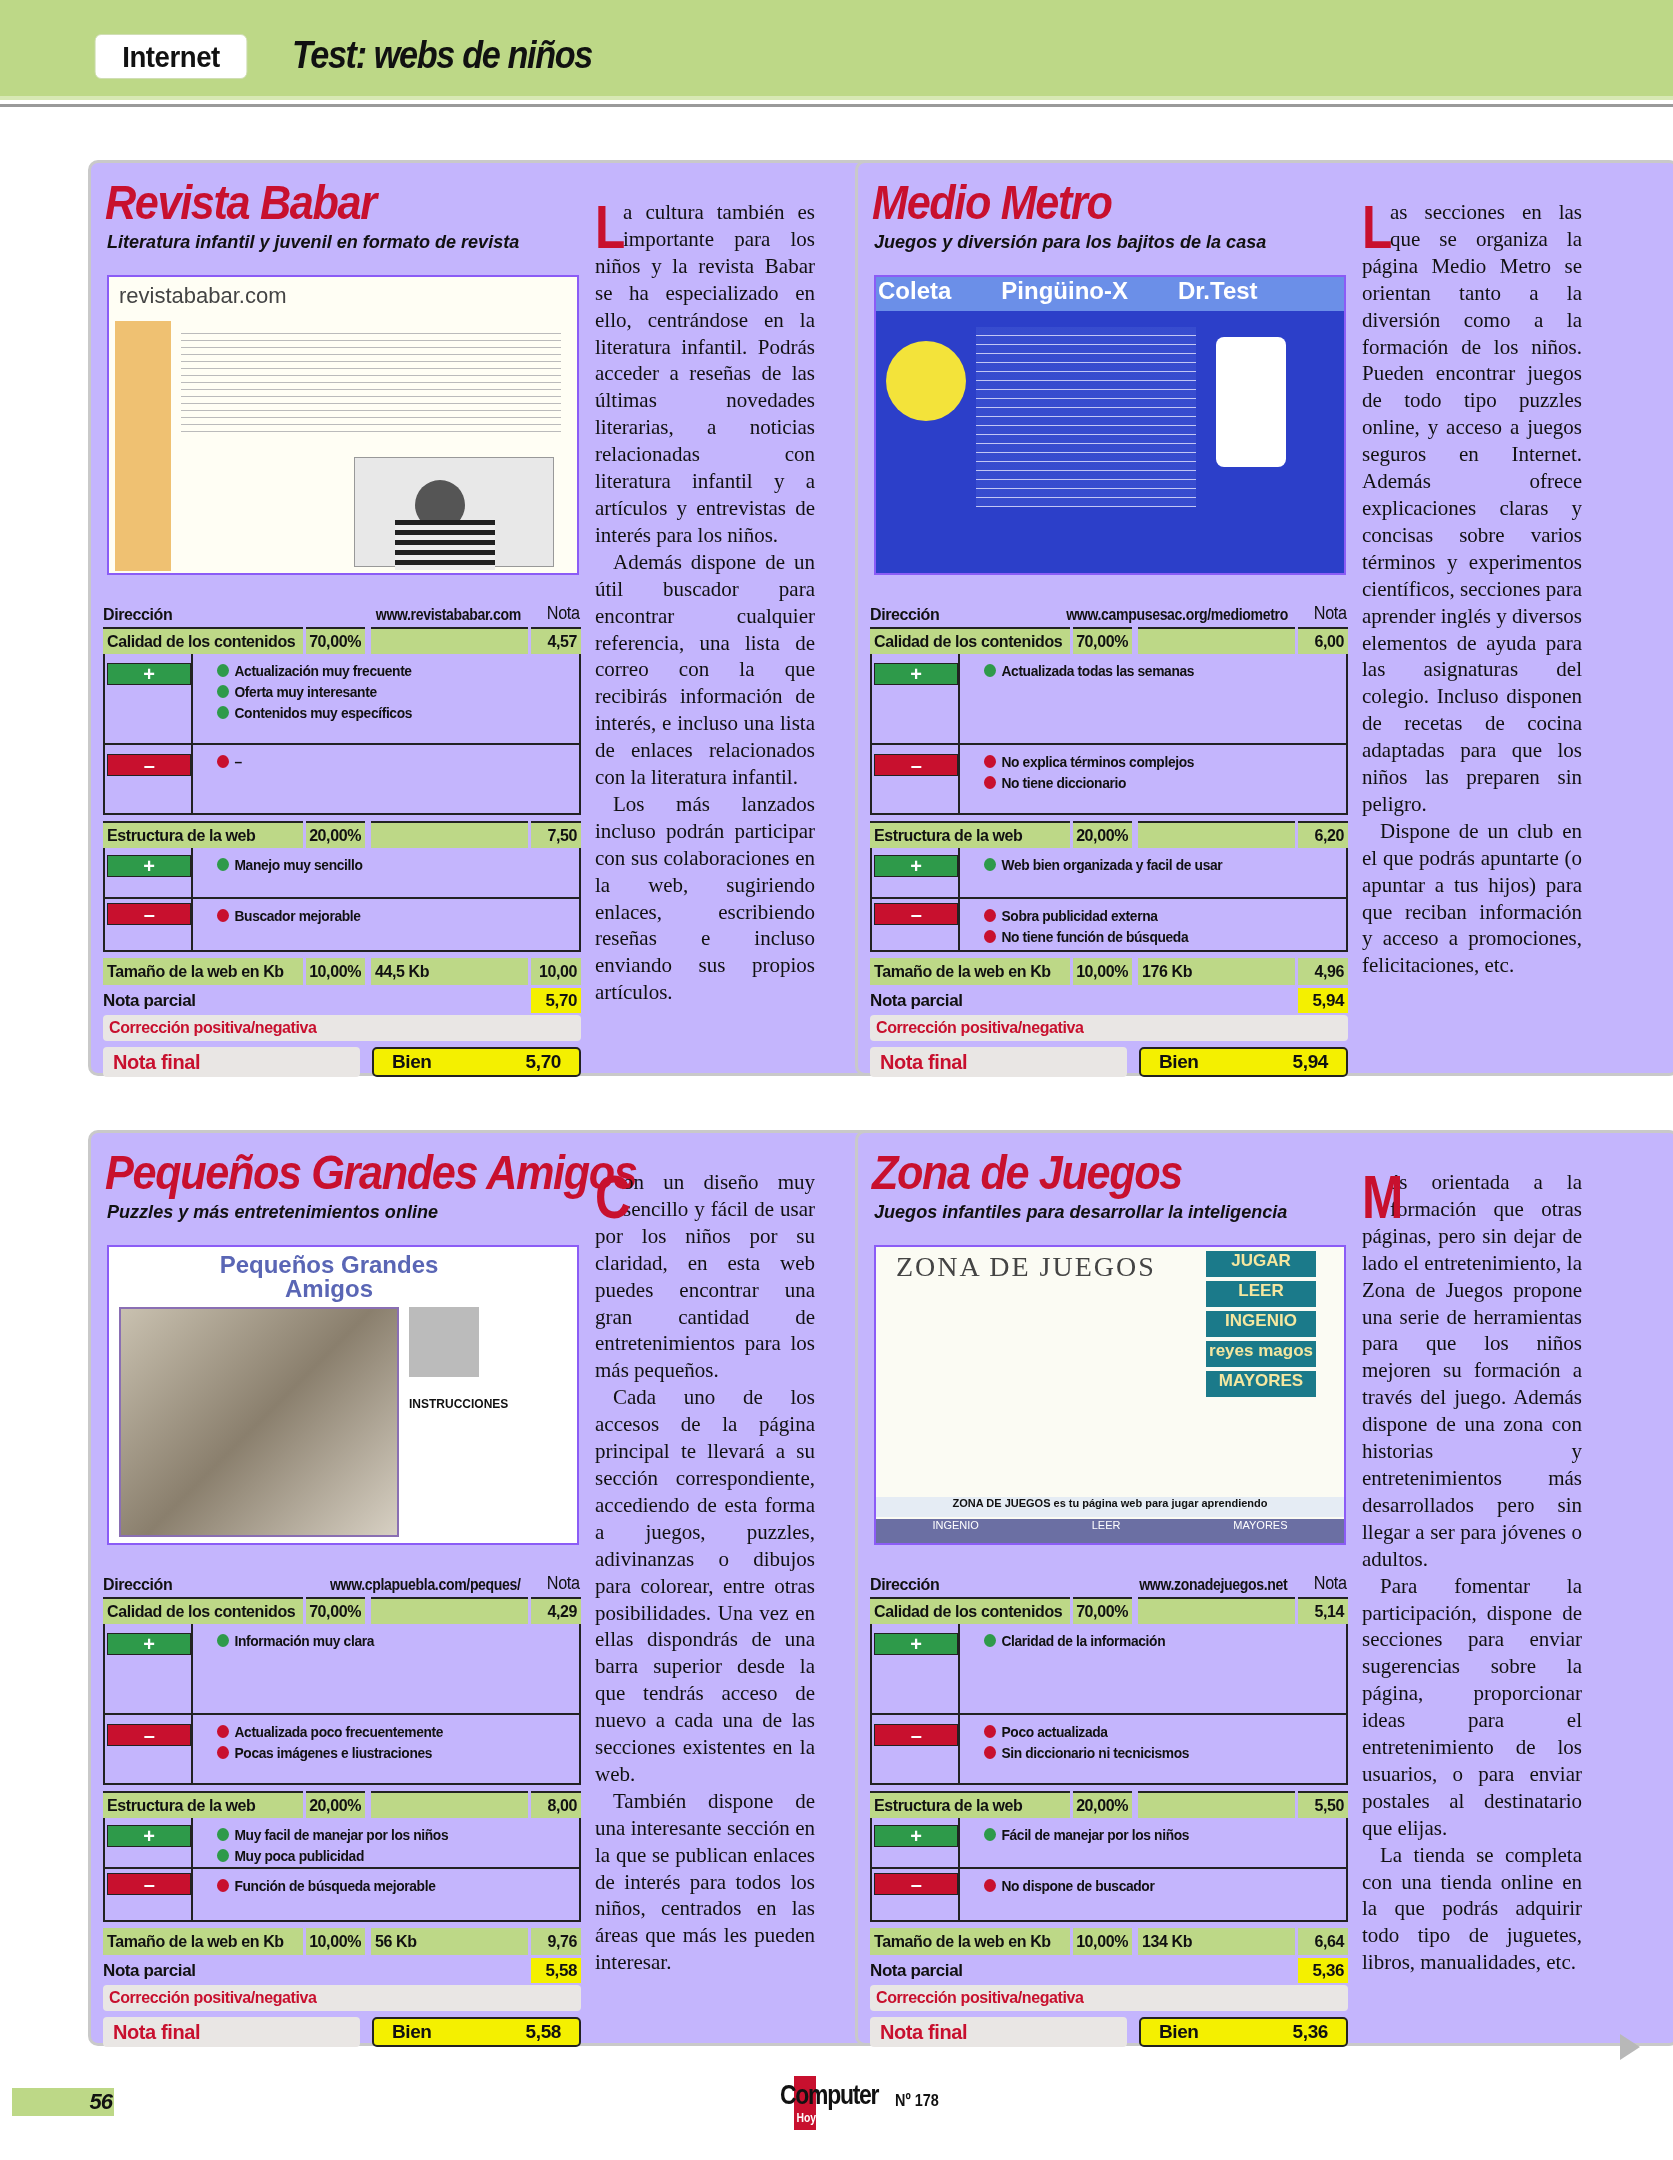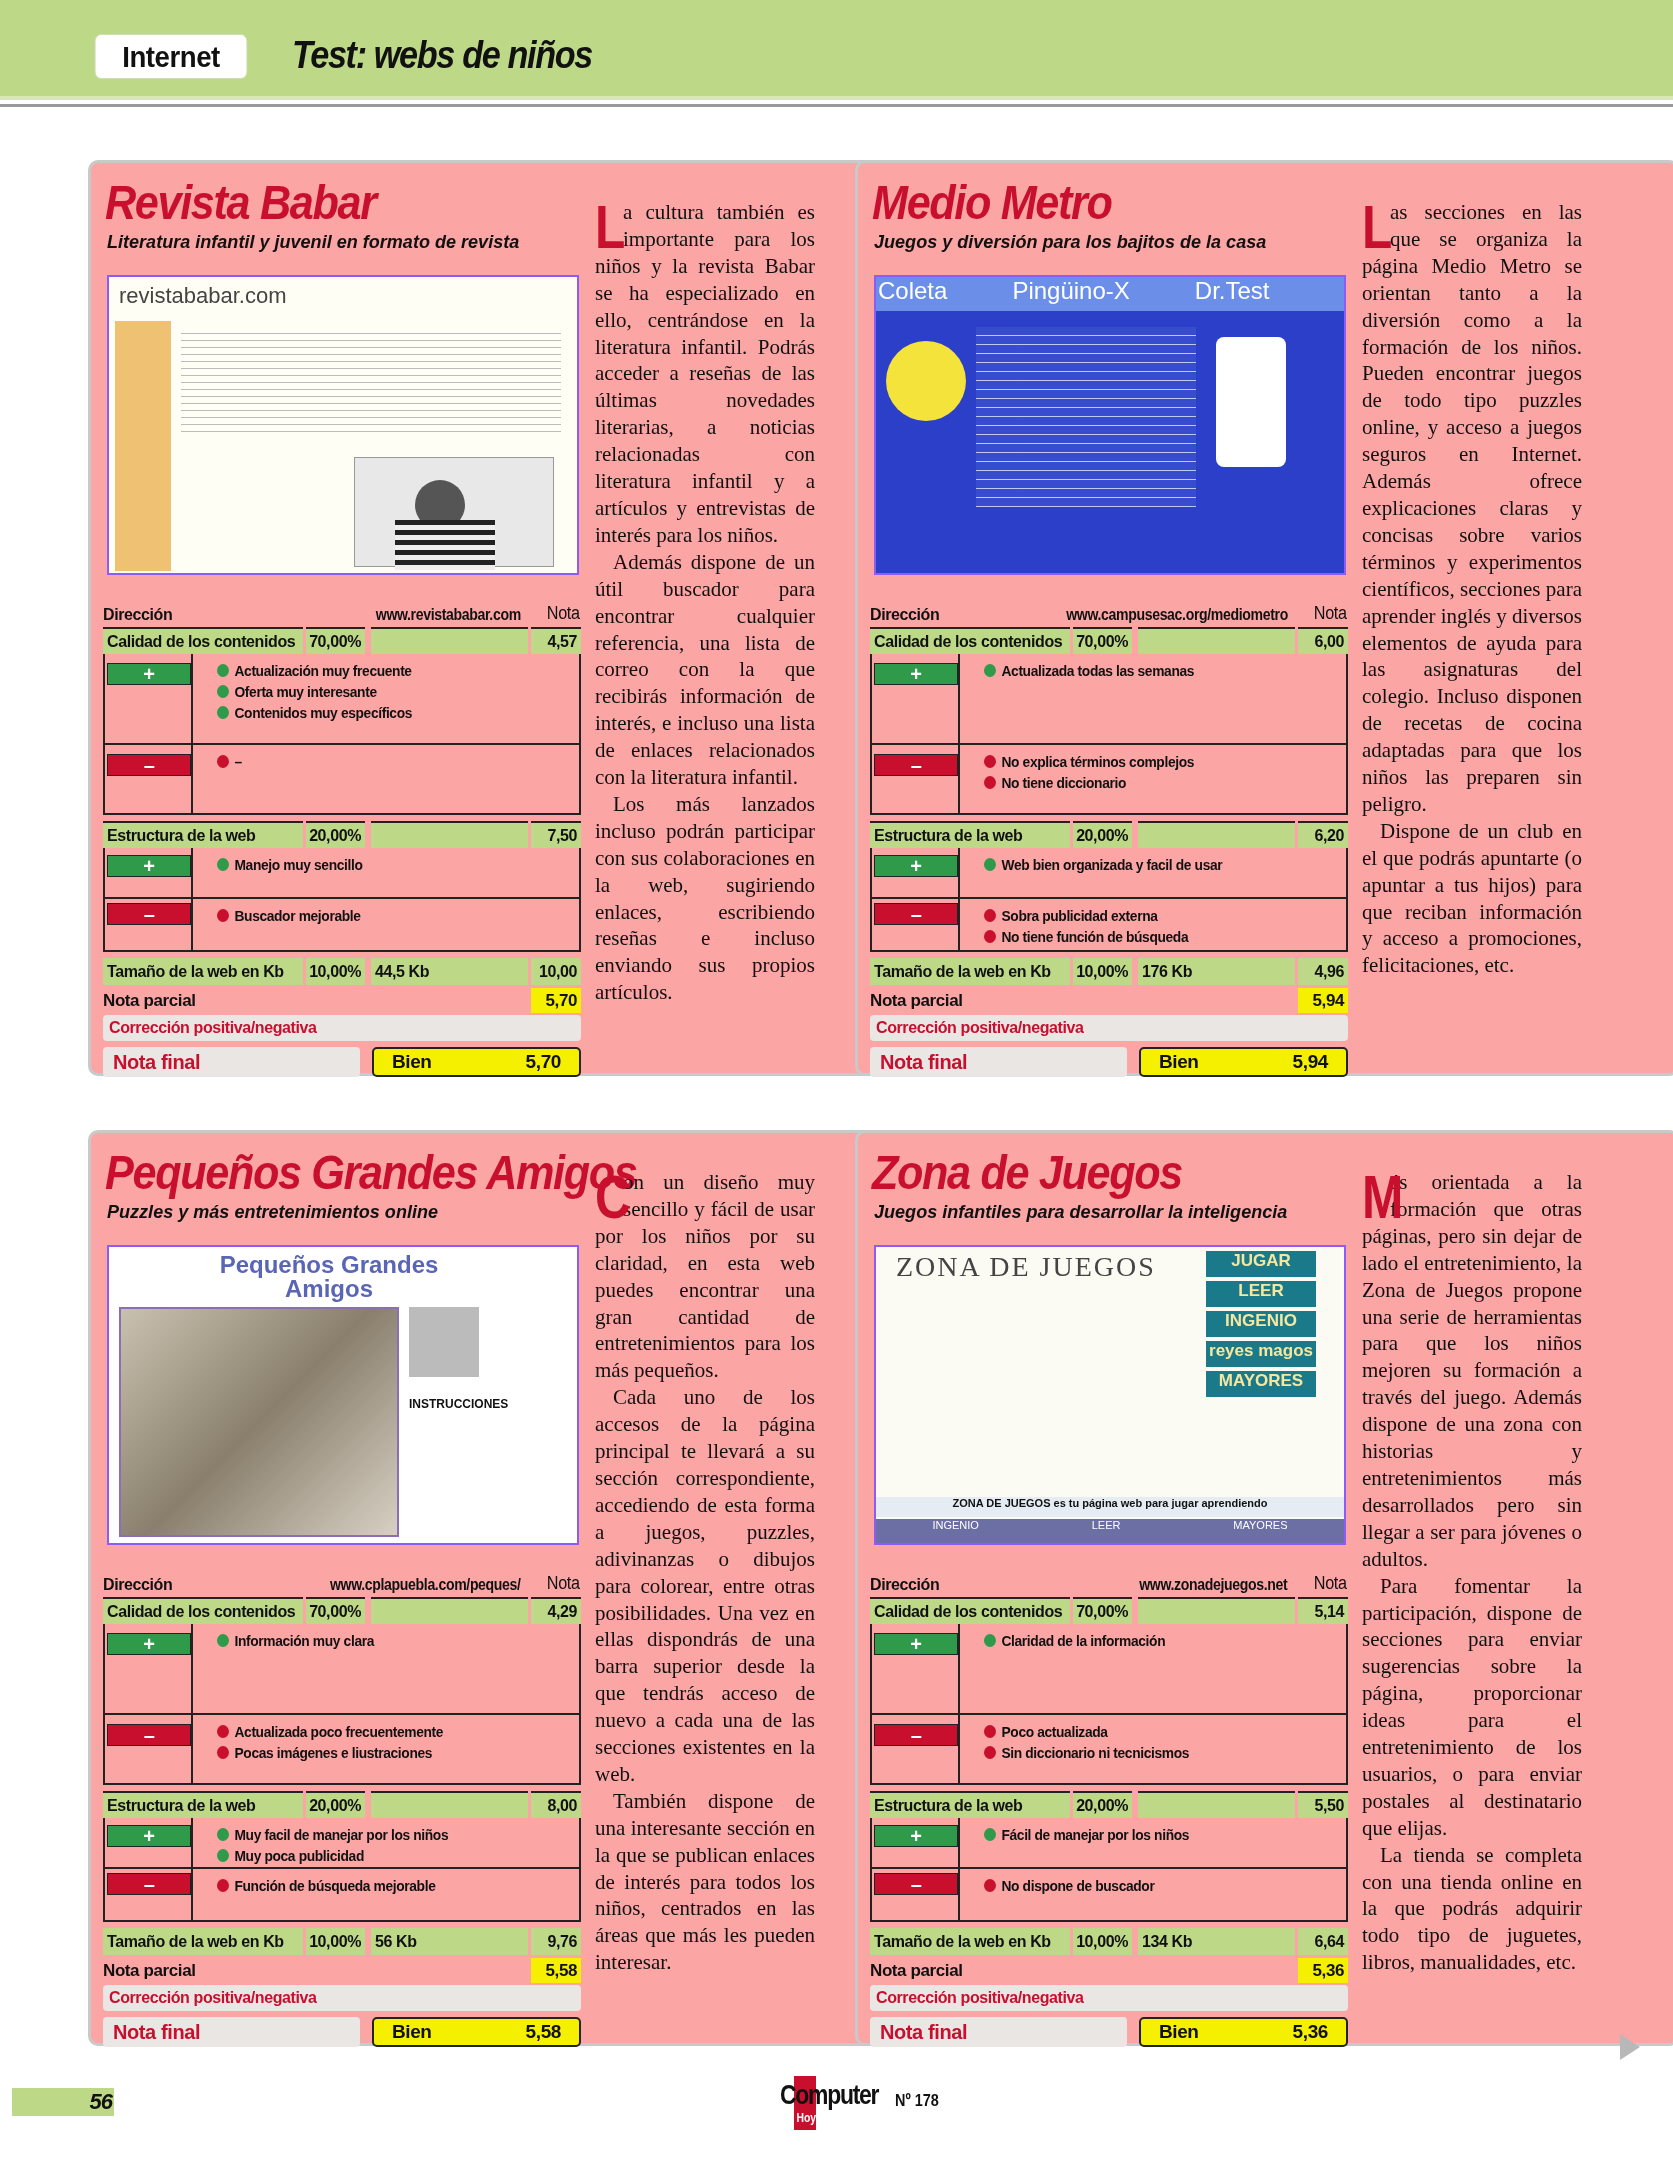--- a/index.html
+++ b/index.html
@@ -6,21 +6,21 @@
   html, body { width: 1673px; height: 2160px; background: #ffffff; overflow: hidden; }
   body { position: relative; font-family: "Liberation Sans", sans-serif; color: #111; }
 
   
   .topband { position: absolute; left: 0; top: 0; width: 1673px; height: 100px; background: #bdd887; border-bottom: 4px solid #d7e8b4; }
   .topband-line { position: absolute; left: 0; top: 104px; width: 1673px; height: 3px; background: #9a9a9a; }
   .section-tab { position: absolute; left: 88px; top: 34px; width: 166px; height: 45px; background: #fff; border-radius: 7px; border: 1px solid #cfdcb3; font-weight: 700; font-size: 30px; display: flex; align-items: center; justify-content: center; letter-spacing: -0.5px; transform: scaleX(0.92); }
   .page-title { position: absolute; left: 292px; top: 34px; font-size: 38px; font-weight: 700; font-style: italic; letter-spacing: -1.5px; transform: scaleX(0.9); transform-origin: left; }
 
   
-  .card { position: absolute; width: 824px; height: 916px; border: 3px solid #c9c9c9; border-radius: 10px; background: #fca5a5; }
+  .card { position: absolute; width: 824px; height: 916px; border: 3px solid #c9c9c9; border-radius: 10px; background: #c4b5fd; }
   .card-title { position: absolute; left: 14px; top: 12px; color: #c8102e; font-weight: 700; font-style: italic; font-size: 48px; letter-spacing: -1.5px; transform: scaleX(0.9); transform-origin: left; white-space: nowrap; }
   .card-sub { position: absolute; left: 16px; top: 68px; font-weight: 700; font-style: italic; font-size: 19px; transform: scaleX(0.95); transform-origin: left; white-space: nowrap; }
   .shot { position: absolute; left: 16px; top: 112px; width: 472px; height: 300px; border: 2px solid #8b5cf6; overflow: hidden; }
 
   
   .rt { position: absolute; left: 12px; top: 435px; width: 478px; font-family: "Liberation Sans", sans-serif; font-weight: 700; font-size: 16px; letter-spacing: -0.4px; }
   .rt-head { display: flex; justify-content: space-between; height: 26px; align-items: flex-end; }
   .rt-head .url { margin-left: auto; margin-right: 24px; font-size: 16px; transform: scaleX(0.88); transform-origin: right; }
   .rt-head .nota { font-weight: 400; font-size: 18px; transform: scaleX(0.9); }
   .rt-row { display: flex; height: 27px; margin-top: 3px; }
@@ -189,21 +189,21 @@
     <div class="body-text">
         <p><span class="dropcap">L</span><span>a cultura también es importante para los niños y la revista Babar se ha especializado en ello, centrándose en la literatura infantil. Podrás acceder a reseñas de las últimas novedades literarias, a noticias relacionadas con literatura infantil y a artículos y entrevistas de interés para los niños.</span></p>
         <p><span>Además dispone de un útil buscador para encontrar cualquier referencia, una lista de correo con la que recibirás información de interés, e incluso una lista de enlaces relacionados con la literatura infantil.</span></p>
         <p><span>Los más lanzados incluso podrán participar con sus colaboraciones en la web, sugiriendo enlaces, escribiendo reseñas e incluso enviando sus propios artículos.</span></p>
       </div>
   </div>
     <div class="card" style="left: 855px; top: 160px;">
     <div class="card-title">Medio Metro</div>
     <div class="card-sub">Juegos y diversión para los bajitos de la casa</div>
     <div class="shot" style="background: rgb(44, 63, 201);">
-        <div style="position:absolute;left:0;top:0;width:100%;height:34px;background:#6b8fe8;display:flex;gap:65px;padding-left:2px;color:#fff;font-weight:400;font-size:24px">
+        <div style="position:absolute;left:0;top:0;width:100%;height:34px;background:#6b8fe8;display:flex;gap:50px;padding-left:2px;color:#fff;font-weight:700;font-size:24px">
           <span>Coleta</span>
           <span>Pingüino-X</span>
           <span>Dr.Test</span>
         </div>
         <div style="position:absolute;left:10px;top:64px;width:80px;height:80px;border-radius:50%;background:#f3e33a"></div>
         <div style="position:absolute;left:100px;top:50px;width:220px;height:180px;background:repeating-linear-gradient(#3a4fd0 0 8px,#e8e8ff 8px 9px);opacity:.8"></div>
         <div style="position:absolute;left:340px;top:60px;width:70px;height:130px;background:#fff;border-radius:8px"></div>
       </div>
 
     <div class="rt">

